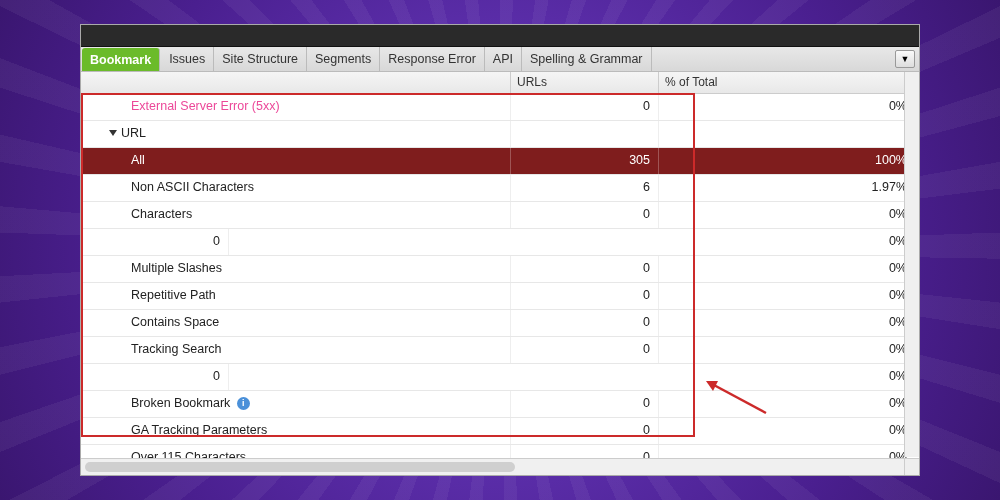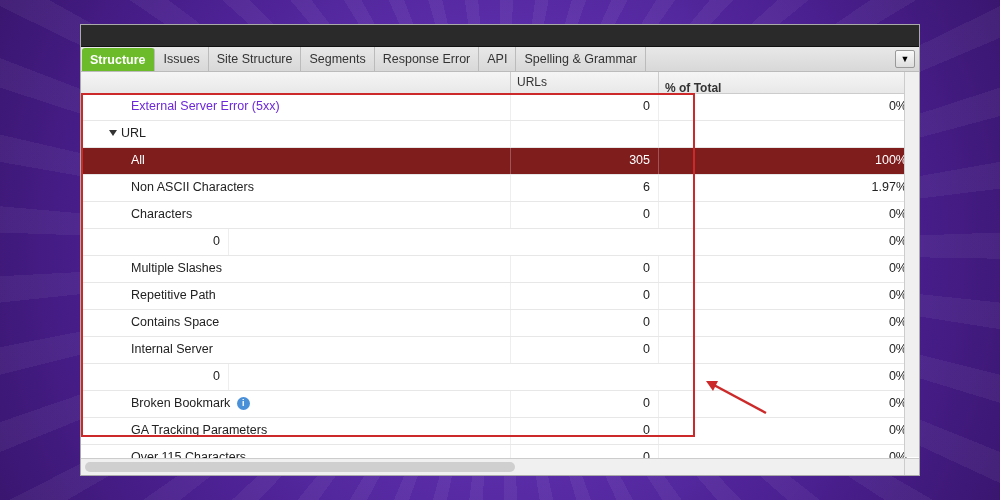--- a/index.html
+++ b/index.html
@@ -43,36 +43,36 @@
     background:linear-gradient(#fafafa,#ddd); border:1px solid #999;
     border-radius:2px; display:flex; align-items:center; justify-content:center;
     font-size:9px;
   }
   .headers {
     display:flex; height:22px; background:linear-gradient(#f5f5f5,#e8e8e8);
     border-bottom:1px solid #ccc; font-size:12px; color:#333;
   }
   .h-col1{ width:430px; border-right:1px solid #ccc; }
   .h-col2{ width:148px; padding:3px 6px; border-right:1px solid #ccc; }
-  .h-col3{ flex:1; padding:9px 6px;font-weight:bold; }
+  .h-col3{ flex:1; padding:3px 6px; }
   .rows { flex:1; overflow:hidden; position:relative; }
   .row {
     display:flex; height:27px; font-size:12.5px; color:#222;
     border-bottom:1px solid #e7e7e7;
   }
   .cell1{ width:430px; padding:5px 0 0 0; border-right:1px solid #eee; position:relative;}
   .cell2{ width:148px; padding:5px 8px 0 0; text-align:right; border-right:1px solid #eee;}
   .cell3{ flex:1; padding:5px 12px 0 0; text-align:right;}
   .indent1{ padding-left:28px; }
   .indent2{ padding-left:50px; }
   .row.group .cell1{ font-weight:normal; }
   .caret { display:inline-block; width:0;height:0; border-left:4px solid transparent; border-right:4px solid transparent; border-top:6px solid #333; margin-right:4px; position:relative; top:-1px;}
   .row.selected { background:#7f1d1d; color:#fff; }
   .row.selected .cell1, .row.selected .cell2, .row.selected .cell3 { border-right-color: rgba(255,255,255,0.25);}
-  .grey-row .cell1{ color:#6d28d9; }
+  .grey-row .cell1{ color:#ec4899; }
   .info-icon {
     display:inline-block; width:13px; height:13px; border-radius:50%;
     background:#4a90d9; color:#fff; font-size:9px; text-align:center; line-height:13px;
     font-weight:bold; margin-left:3px; vertical-align:middle;
   }
   .redbox {
     position:absolute; border:2px solid #cc2a2a; pointer-events:none;
     left:0px; top:68px; width:614px; height:344px;
   }
   .arrow {
@@ -91,21 +91,21 @@
   .sb-corner { position:absolute; right:0; bottom:0; width:15px; height:17px; background:#eee; border-left:1px solid #ccc; border-top:1px solid #ccc;}
 </style>
 </head>
 <body>
 <div class="rays"></div>
 
 <div class="panel">
   <div class="topbar"></div>
 
   <div class="tabs">
-    <div class="tab active">Structure</div>
+    <div class="tab active">Bookmark</div>
     <div class="tab">Issues</div>
     <div class="tab">Site Structure</div>
     <div class="tab">Segments</div>
     <div class="tab">Response Error</div>
     <div class="tab">API</div>
     <div class="tab">Spelling &amp; Grammar</div>
     <div class="tab-drop">▼</div>
   </div>
 
   <div class="headers">
@@ -165,21 +165,21 @@
       <div class="cell3">0%</div>
     </div>
 
     <div class="row">
       <div class="cell1 indent2">Contains Space</div>
       <div class="cell2">0</div>
       <div class="cell3">0%</div>
     </div>
 
     <div class="row">
-      <div class="cell1 indent2">Internal Server</div>
+      <div class="cell1 indent2">Tracking Search</div>
       <div class="cell2">0</div>
       <div class="cell3">0%</div>
     </div>
 
     <div class="row">
       <div class="cell2">0</div>
       <div class="cell3">0%</div>
     </div>
 
     <div class="row">

